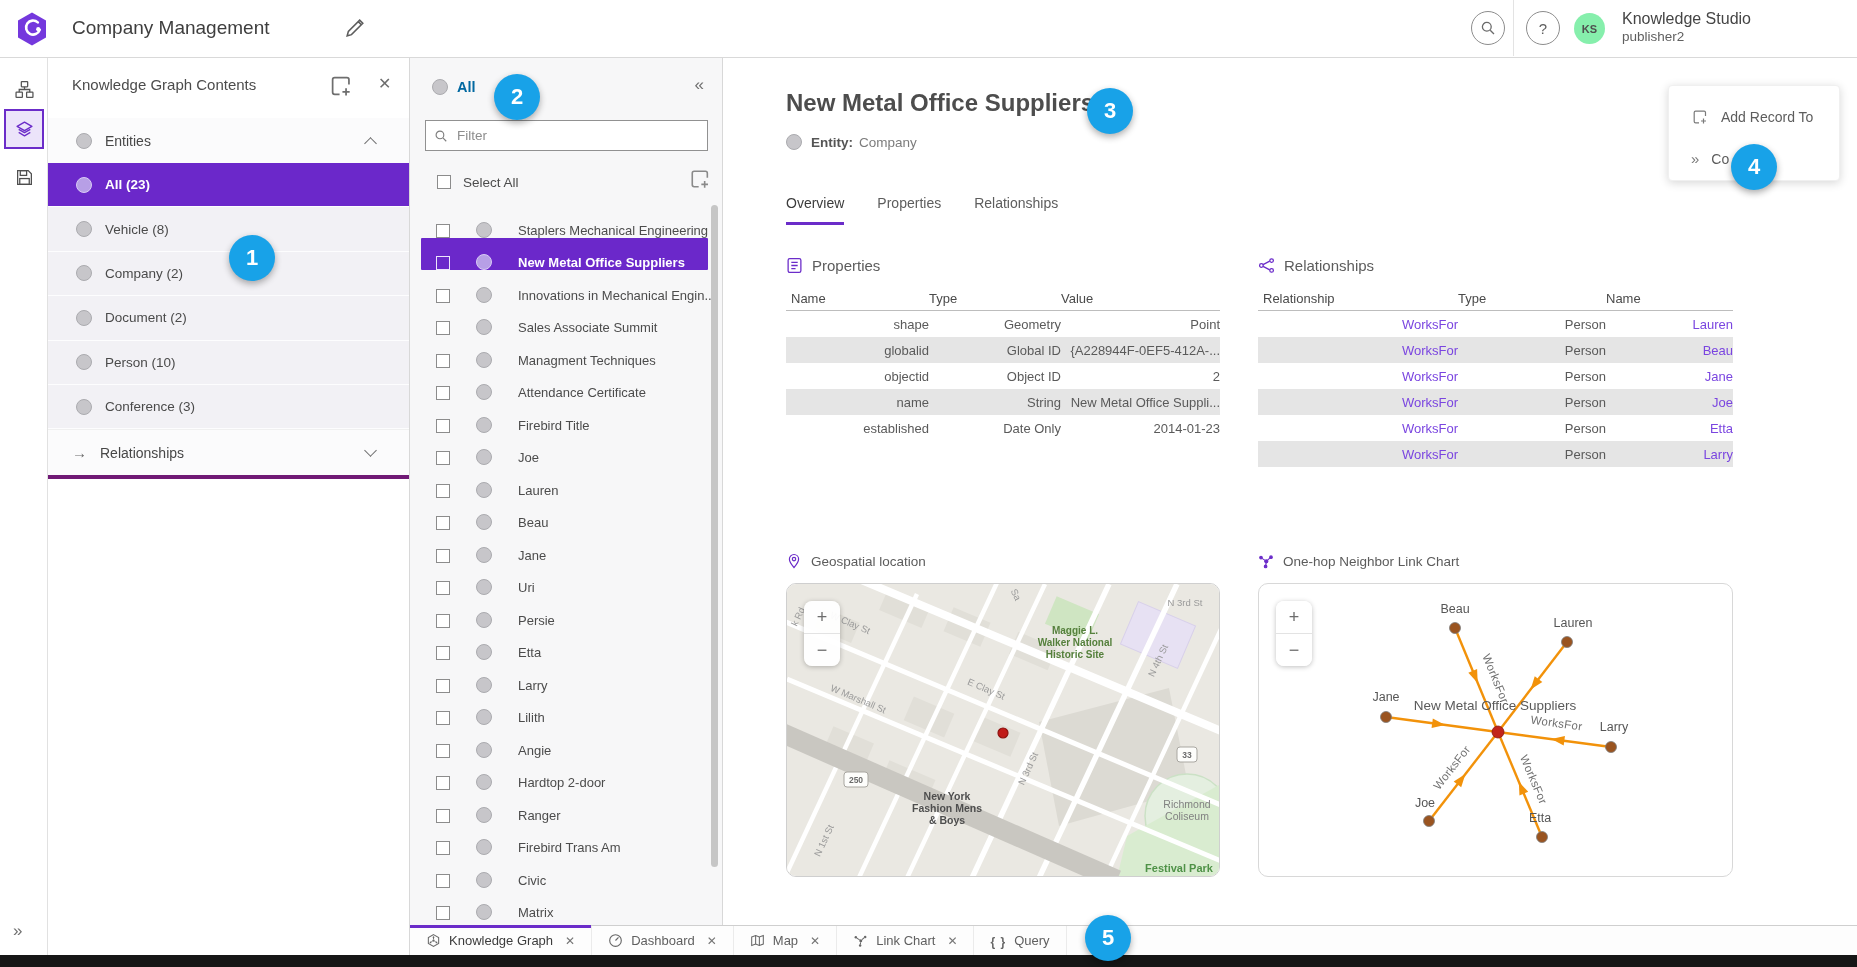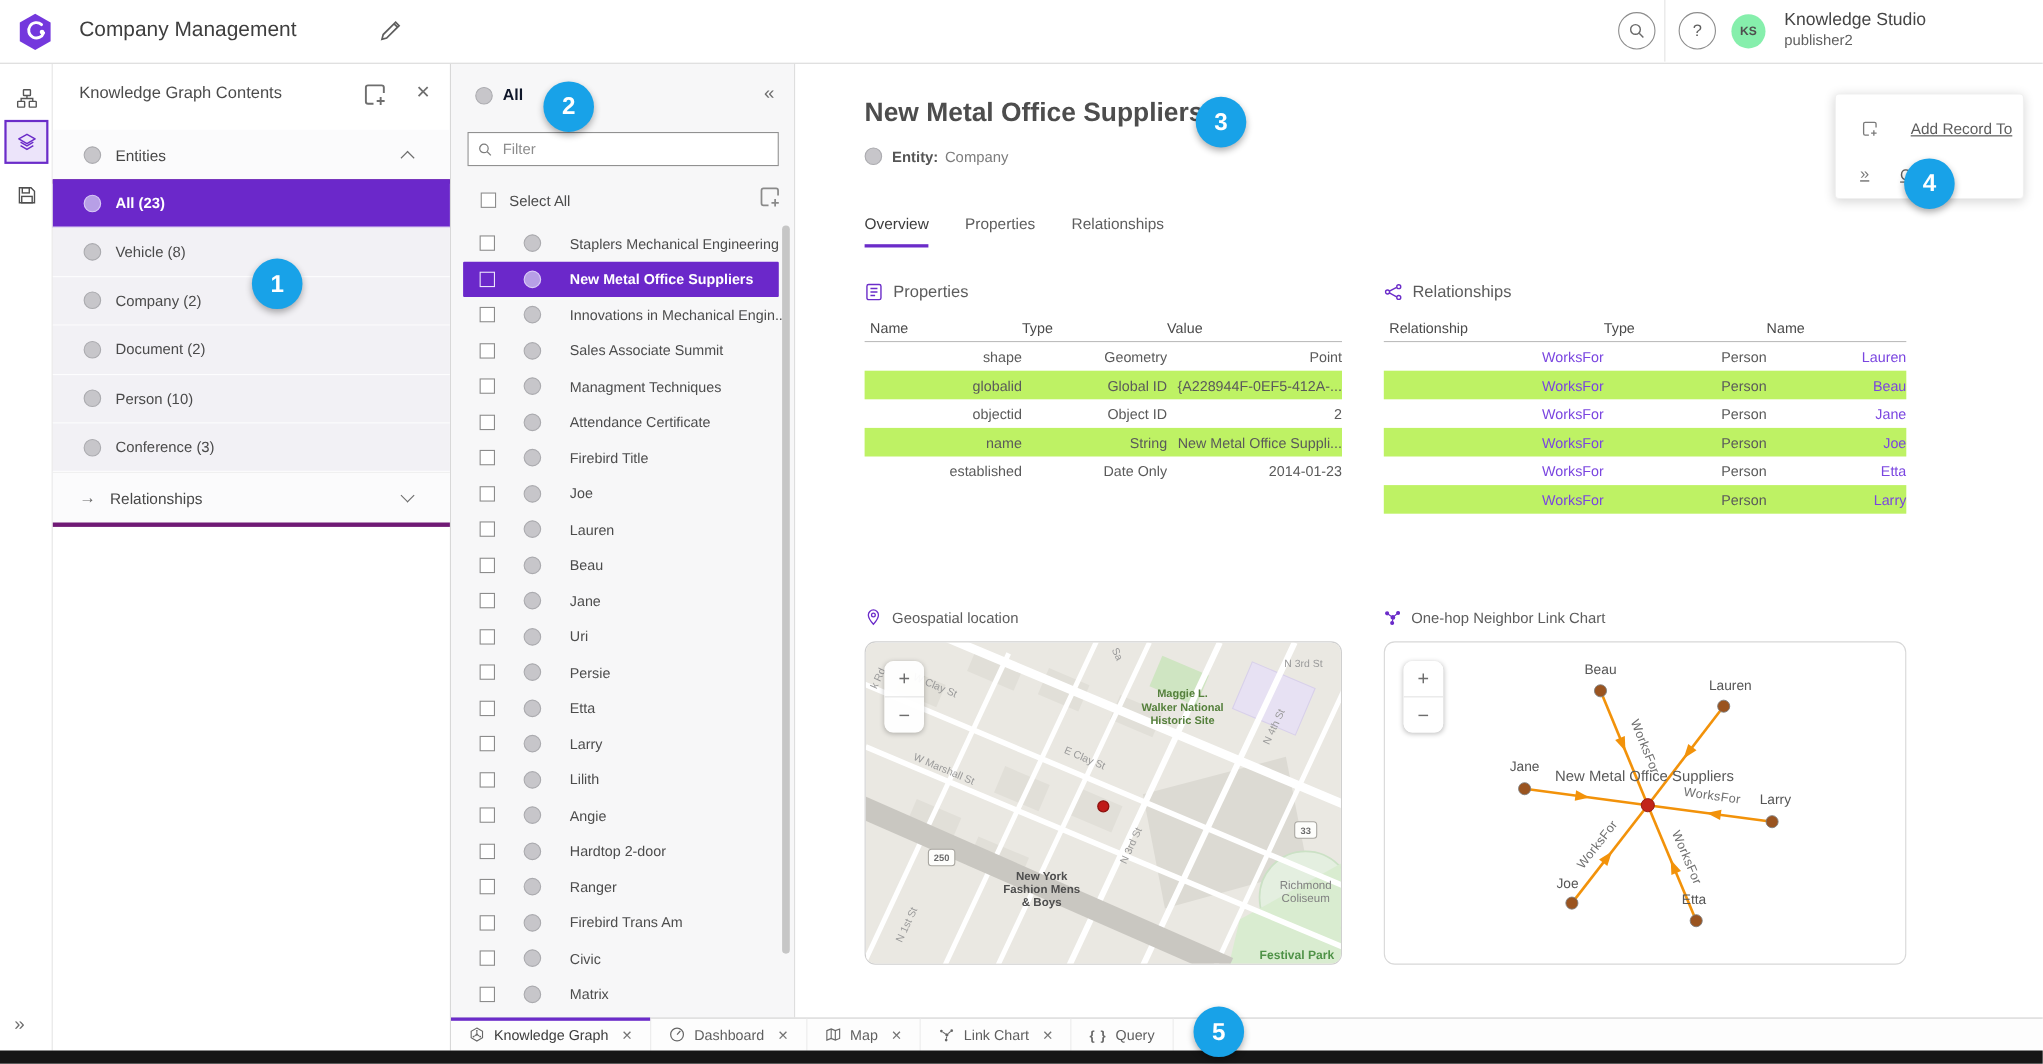--- a/index.html
+++ b/index.html
@@ -36,32 +36,32 @@
   .kg-row{height:43.4px;background:#f2f1f5;border-bottom:1px solid #fdfdfe;display:flex;align-items:center;cursor:pointer;}
   .kg-row .lbl{font-size:13.5px;color:#4a4a4a;margin-left:13px;}
   .kg-row.selected{background:#6b28ca;}
   .kg-row.selected .lbl{color:#fff;font-weight:bold;}
   .gcircle{width:16px;height:16px;border-radius:50%;background:#c7c6ca;border:1px solid #ababaf;box-sizing:border-box;margin-left:28px;flex:none;}
   .kg-row.selected .gcircle{background:#b79fe6;border-color:#d9caf6;}
   
   #listpanel{position:absolute;left:410px;top:57px;width:313px;height:868px;background:#f7f7f8;border-right:1px solid #d8d8d8;box-sizing:border-box;overflow:hidden;}
   #list-head{position:absolute;left:22px;top:22px;display:flex;align-items:center;gap:9px;}
   #list-head .gcircle{margin-left:0;}
-  #list-head .lbl{font-size:14.5px;font-weight:bold;color:#0f172a;}
+  #list-head .lbl{font-size:14.5px;font-weight:bold;color:#0369a1;}
   #list-collapse{position:absolute;right:18px;top:18px;font-size:17px;color:#6f6f6f;cursor:pointer;}
   #filter-box{position:absolute;left:15px;top:63px;width:283px;height:31px;border:1px solid #919191;background:#fff;
     box-sizing:border-box;display:flex;align-items:center;padding:0 8px;gap:7px;}
   #filter-box input{border:none;outline:none;flex:1;font-size:13.5px;font-family:inherit;color:#333;background:transparent;}
   #filter-box input::placeholder{color:#8d8d8d;}
   #select-all{position:absolute;left:27px;top:113px;height:24px;display:flex;align-items:center;gap:12px;}
   #select-all .lbl{font-size:13.5px;color:#4c4c4c;}
   #select-all-add{position:absolute;left:278px;top:110px;width:24px;height:24px;cursor:pointer;}
   .cbox{width:14px;height:14px;border:1px solid #8c8c8c;background:#fff;box-sizing:border-box;flex:none;cursor:pointer;}
   #record-items{position:absolute;left:0;top:148px;width:306px;}
-  .rec-row{height:32.5px;margin:0 8px 0 11px;display:flex;align-items:center;cursor:pointer;border-radius:1px;gap:16px;}
+  .rec-row{height:32.5px;margin:0 8px 0 11px;display:flex;align-items:flex-end;cursor:pointer;border-radius:1px;gap:16px;}
   .rec-row .cbox{margin-left:15px;}
   .rec-row .gcircle{margin-left:10px;}
   .rec-row .lbl{font-size:13px;color:#4c4c4c;margin-left:10px;white-space:nowrap;}
   .rec-row.selected{background:#6b28ca;}
   .rec-row.selected .lbl{color:#fff;font-weight:bold;}
   .rec-row.selected .cbox{border-color:#ece4fb;background:transparent;}
   .rec-row.selected .gcircle{background:#b79fe6;border-color:#d9caf6;}
   #list-scrollbar{position:absolute;right:4px;top:148px;width:7px;height:662px;background:#c6c6c6;border-radius:4px;cursor:pointer;}
   
   #main{position:absolute;left:723px;top:57px;width:1134px;height:868px;background:#fff;}
@@ -74,21 +74,21 @@
   .rtab{font-size:14px;color:#5d5d5d;padding-bottom:11px;cursor:pointer;}
   .rtab.active{color:#3c3c3c;border-bottom:3px solid #6b2cc9;}
   .section{position:absolute;top:197px;}
   #prop-section{left:63px;width:434px;}
   #rel-section{left:535px;width:475px;}
   .sec-head{display:flex;align-items:center;gap:9px;height:22px;}
   .sec-head .lbl{font-size:15px;color:#5c5c5c;}
   .thead{display:flex;margin-top:10px;height:24px;align-items:center;border-bottom:1px solid #bdbdbd;padding-left:5px;}
   .thead span{font-size:13px;color:#4a4a4a;}
   .trow{display:flex;height:26px;align-items:center;padding-left:5px;text-align:right;}
-  .trow.alt{background:#bef264;}
+  .trow.alt{background:#e5e5e5;}
   .tcell{font-size:13px;color:#5a5a5a;white-space:nowrap;overflow:hidden;}
   .tlink{color:#7a45e0;cursor:pointer;}
   .ptab .c0{width:138px;flex:none;}.ptab .c1{width:132px;flex:none;}.ptab .c2{flex:1;}
   .rtabl .c0{width:195px;flex:none;}.rtabl .c1{width:148px;flex:none;}.rtabl .c2{flex:1;}
   .viewall{position:absolute;left:50%;transform:translateX(-50%);top:436px;border:1px solid #7a45e0;color:#7a45e0;
     background:#fff;font-size:12px;font-family:inherit;border-radius:13px;padding:5px 13px;cursor:pointer;white-space:nowrap;}
   .viewall{pointer-events:auto;}
   .card-head{position:absolute;top:496px;display:flex;align-items:center;gap:9px;}
   .card-head .lbl{font-size:13.5px;color:#5c5c5c;}
   #map-head{left:63px;}
@@ -121,21 +121,21 @@
   .btab{position:relative;display:flex;align-items:center;padding:0 16px;border-right:1px solid #ebebeb;cursor:pointer;}
   .btab .lbl{font-size:13px;color:#5f5f5f;margin-left:8px;}
   .btab.active .lbl{color:#3c3c3c;}
   .btab.active::before{content:"";position:absolute;left:0;top:-1px;height:3px;width:100%;background:#6b2cc9;}
   .btab .close{font-size:12px;color:#757575;margin-left:12px;}
   .braces{font-size:12px;font-weight:bold;color:#676767;letter-spacing:1px;}
   #blackstrip{position:absolute;left:0;top:955px;width:1857px;height:12px;background:#161616;z-index:7;}
   
   #dropdown{position:absolute;left:1668px;top:85px;width:172px;height:96px;background:#fff;border-radius:4px;
     box-shadow:0 2px 10px rgba(0,0,0,.16);border:1px solid #f0f0f0;z-index:20;box-sizing:border-box;}
-  .dd-item{position:absolute;left:22px;display:flex;align-items:center;gap:28px;cursor:pointer;text-decoration:underline;}
+  .dd-item{position:absolute;left:22px;display:flex;align-items:center;gap:12px;cursor:pointer;}
   .dd-item .lbl{font-size:14px;color:#5d5d5d;}
   .dd-glyph{font-size:15px;color:#7a7a7a;}
   
   .badge{position:absolute;width:46px;height:46px;border-radius:50%;background:#18a2e8;color:#fff;font-size:22px;font-weight:bold;
     display:flex;align-items:center;justify-content:center;box-shadow:0 3px 7px rgba(0,0,0,.32);z-index:60;transform:translate(-50%,-50%);}
   svg{display:block;}
 </style>
 </head>
 <body>
 

